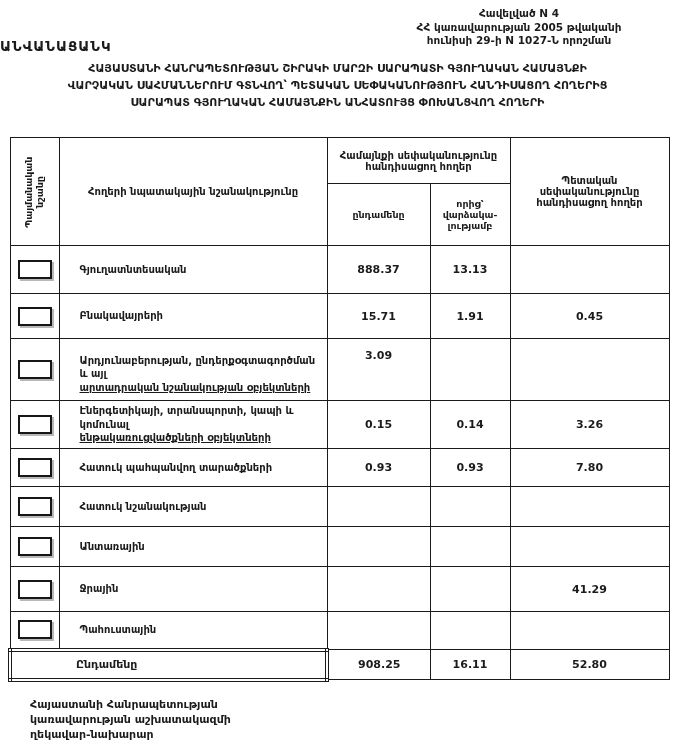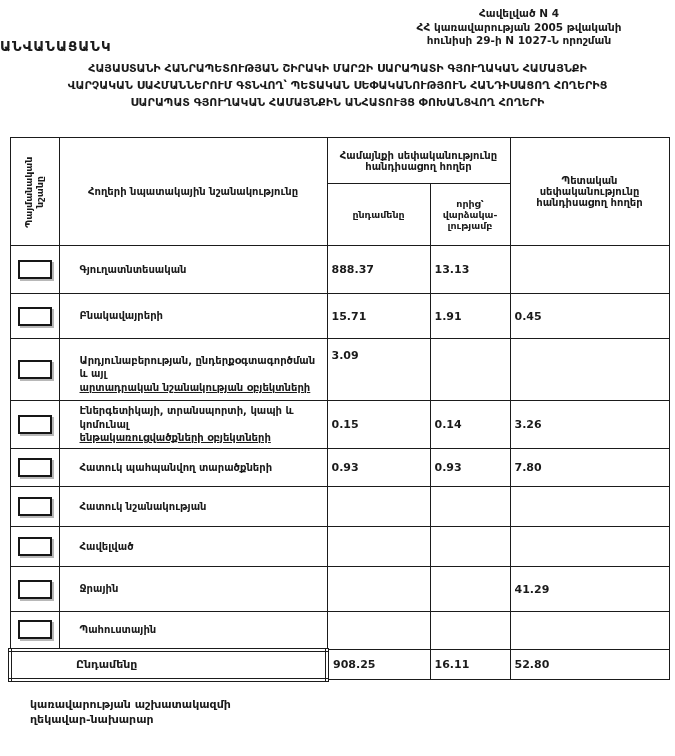--- a/index.html
+++ b/index.html
@@ -62,20 +62,21 @@
     text-align: center;
   }
   td.name {
     font-size: 10px;
     text-align: left;
     padding-left: 20px;
     line-height: 1.35;
   }
   td.num {
     font-size: 11px;
+    text-align: center;
   }
   td.vb { vertical-align: bottom; padding-bottom: 6px; margin-top: 44px; }
   td.vt { vertical-align: top; padding-top: 10px; }
   .u { display: block; text-decoration: underline; }
   .sym {
     width: 30px; height: 15px;
     border: 2px solid #161616;
     background: #fff;
     margin: 0 auto;
     box-shadow: 2px 2px 0 rgba(0,0,0,0.28);
@@ -205,21 +206,21 @@
       <td class="name">Հատուկ նշանակության</td>
       <td class="num"></td>
       <td class="num"></td>
       <td class="num"></td>
     </tr>
 
     <tr style="height:40px">
       <td>
             <div class="sym"></div>
           </td>
-      <td class="name">Հավելված</td>
+      <td class="name">Անտառային</td>
       <td class="num"></td>
       <td class="num"></td>
       <td class="num"></td>
     </tr>
 
     <tr style="height:45px">
       <td>
             <div class="sym"></div>
           </td>
       <td class="name">Ջրային</td>
@@ -241,19 +242,20 @@
     <tr style="height:30px" class="total-row">
       <td colspan="2" class="total-label">Ընդամենը</td>
       <td class="num">908.25</td>
       <td class="num">16.11</td>
       <td class="num">52.80</td>
     </tr>
   </tbody>
     </table>
 
   <div class="signatory">
+    <div>Հայաստանի Հանրապետության</div>
     <div>կառավարության աշխատակազմի</div>
     <div>ղեկավար-նախարար</div>
   </div>
 
   <div class="signature">Ս. Թոփուզյան</div>
 
 </div>
 
 </body></html>

